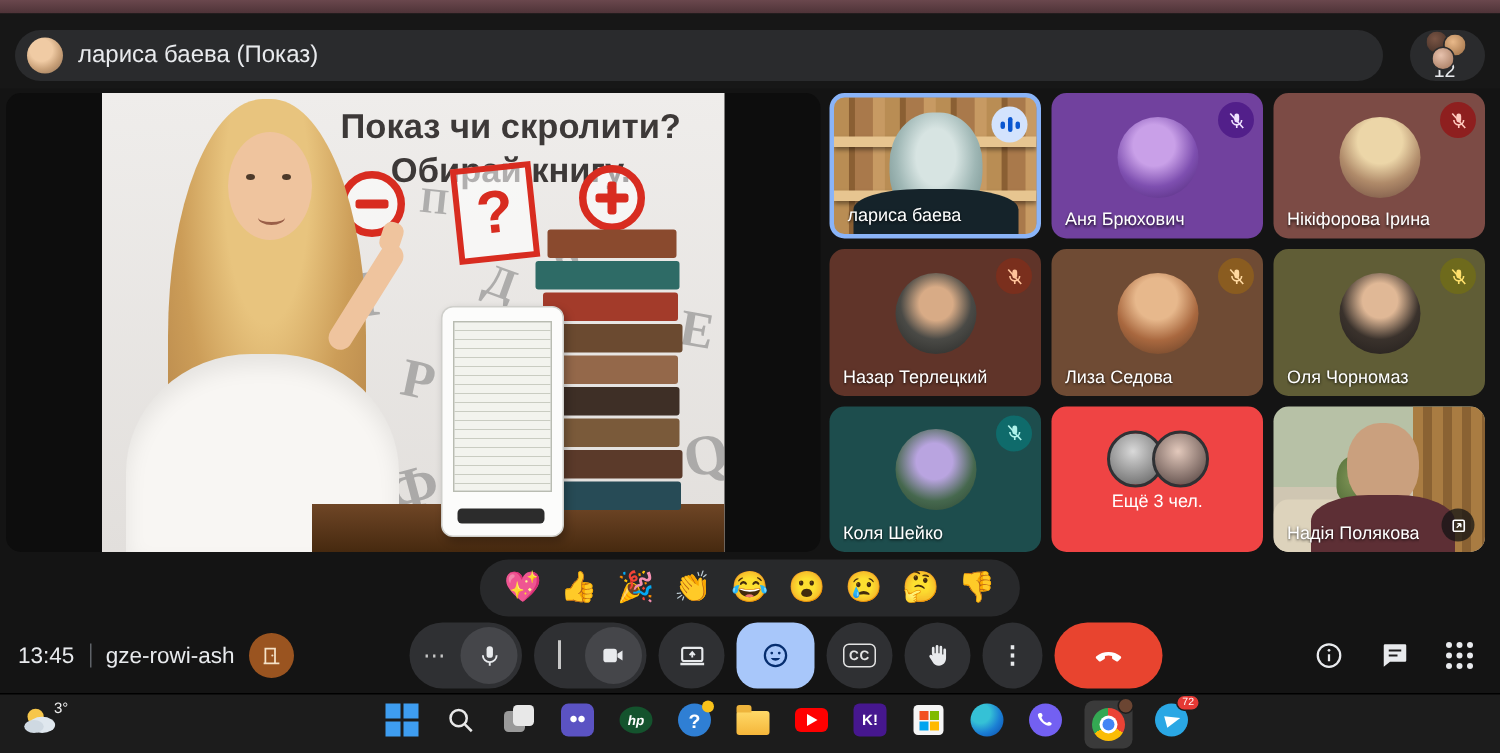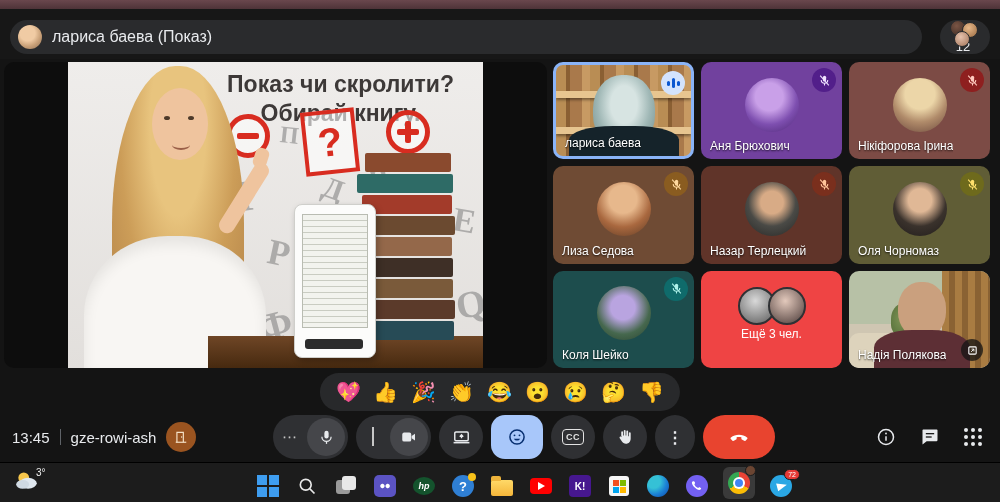--- a/index.html
+++ b/index.html
@@ -85,21 +85,21 @@
   .ccbox{border:1.7px solid #e3e3e3;border-radius:4px;font-size:9px;font-weight:700;color:#e3e3e3;padding:2px 3px;letter-spacing:.5px;}
   .endbtn{width:72px;height:44px;border-radius:22px;background:#e8442f;display:flex;align-items:center;justify-content:center;cursor:pointer;}
   .cright{position:absolute;right:18px;top:0;height:50px;display:flex;align-items:center;gap:24px;}
   .cright svg{cursor:pointer;}
   .dotgrid{display:grid;grid-template-columns:repeat(3,4px);grid-template-rows:repeat(3,4px);gap:3px;cursor:pointer;}
   .dotgrid i{background:#e8eaed;border-radius:50%;}
   
   .taskbar{position:absolute;left:0;top:462px;width:1000px;height:40px;background:#1c1c1c;border-top:1px solid #000;}
   .weather{position:absolute;left:14px;top:4px;display:flex;align-items:flex-start;cursor:pointer;}
   .w-temp{font-size:10px;color:#eee;margin-left:-4px;}
-  .tb-icons{position:absolute;left:255px;top:4px;display:flex;align-items:flex-end;gap:13px;}
+  .tb-icons{position:absolute;left:255px;top:4px;display:flex;align-items:flex-start;gap:13px;}
   .tbi{width:26px;height:26px;display:flex;align-items:center;justify-content:center;cursor:pointer;position:relative;}
   .win-logo{display:grid;grid-template-columns:10px 10px;grid-template-rows:10px 10px;gap:2px;}
   .win-logo i{background:#3e9df0;}
   .sq2{position:relative;width:20px;height:20px;}
   .sq2 i{position:absolute;width:14px;height:14px;border-radius:3px;}
   .sq2 i:nth-child(1){left:0;top:4px;background:#9a9a9a;}
   .sq2 i:nth-child(2){left:6px;top:0;background:#e8e8e8;}
   .teams{width:22px;height:22px;border-radius:5px;background:#5b53c3;color:#fff;font-size:11px;font-weight:700;display:flex;align-items:center;justify-content:center;}
   .hp{width:22px;height:18px;border-radius:50%;background:#14532d;color:#fff;font-size:9px;font-weight:700;font-style:italic;display:flex;align-items:center;justify-content:center;}
   .help{width:22px;height:22px;border-radius:50%;background:#2f7fd4;color:#fff;font-size:13px;font-weight:700;display:flex;align-items:center;justify-content:center;position:relative;}
@@ -230,44 +230,44 @@
           <rect x="9" y="3" width="6" height="11" rx="3" fill="#ffc9be" stroke="none"></rect>
           <path d="M6 11a6 6 0 0 0 12 0"></path>
           <line x1="12" y1="17" x2="12" y2="21"></line>
           <line x1="4" y1="3" x2="20" y2="21"></line>
         </svg>
     </div>
     <div class="pav" style="background:radial-gradient(circle at 50% 30%,#ecd6a8 0 32%,#b08b6a 60%,#6a473c);"></div>
     <div class="tname">Нікіфорова Ірина</div>
   </div>
 
+  <div class="tile" style="background:#603429;">
+    <div class="chip" style="background:#7a2f1d;">
+      <svg class="micS" viewBox="0 0 24 24" fill="none" stroke="#ffc39a" stroke-width="2">
+          <rect x="9" y="3" width="6" height="11" rx="3" fill="#ffc39a" stroke="none"></rect>
+          <path d="M6 11a6 6 0 0 0 12 0"></path>
+          <line x1="12" y1="17" x2="12" y2="21"></line>
+          <line x1="4" y1="3" x2="20" y2="21"></line>
+        </svg>
+    </div>
+    <div class="pav" style="background:radial-gradient(circle at 50% 38%,#d8ab86 0 26%,#4a4a46 55%,#262624);"></div>
+    <div class="tname">Назар Терлецкий</div>
+  </div>
+
   <div class="tile" style="background:#6f4b34;">
     <div class="chip" style="background:#8a5c20;">
       <svg class="micS" viewBox="0 0 24 24" fill="none" stroke="#ffd9a0" stroke-width="2">
           <rect x="9" y="3" width="6" height="11" rx="3" fill="#ffd9a0" stroke="none"></rect>
           <path d="M6 11a6 6 0 0 0 12 0"></path>
           <line x1="12" y1="17" x2="12" y2="21"></line>
           <line x1="4" y1="3" x2="20" y2="21"></line>
         </svg>
     </div>
     <div class="pav" style="background:radial-gradient(circle at 48% 32%,#e7b88c 0 30%,#a9683f 60%,#5c3a24);"></div>
     <div class="tname">Лиза Седова</div>
-  </div>
-
-  <div class="tile" style="background:#603429;">
-    <div class="chip" style="background:#7a2f1d;">
-      <svg class="micS" viewBox="0 0 24 24" fill="none" stroke="#ffc39a" stroke-width="2">
-          <rect x="9" y="3" width="6" height="11" rx="3" fill="#ffc39a" stroke="none"></rect>
-          <path d="M6 11a6 6 0 0 0 12 0"></path>
-          <line x1="12" y1="17" x2="12" y2="21"></line>
-          <line x1="4" y1="3" x2="20" y2="21"></line>
-        </svg>
-    </div>
-    <div class="pav" style="background:radial-gradient(circle at 50% 38%,#d8ab86 0 26%,#4a4a46 55%,#262624);"></div>
-    <div class="tname">Назар Терлецкий</div>
   </div>
 
   <div class="tile" style="background:#605d36;">
     <div class="chip" style="background:#6e6a1c;">
       <svg class="micS" viewBox="0 0 24 24" fill="none" stroke="#ffe06b" stroke-width="2">
           <rect x="9" y="3" width="6" height="11" rx="3" fill="#ffe06b" stroke="none"></rect>
           <path d="M6 11a6 6 0 0 0 12 0"></path>
           <line x1="12" y1="17" x2="12" y2="21"></line>
           <line x1="4" y1="3" x2="20" y2="21"></line>
         </svg>

